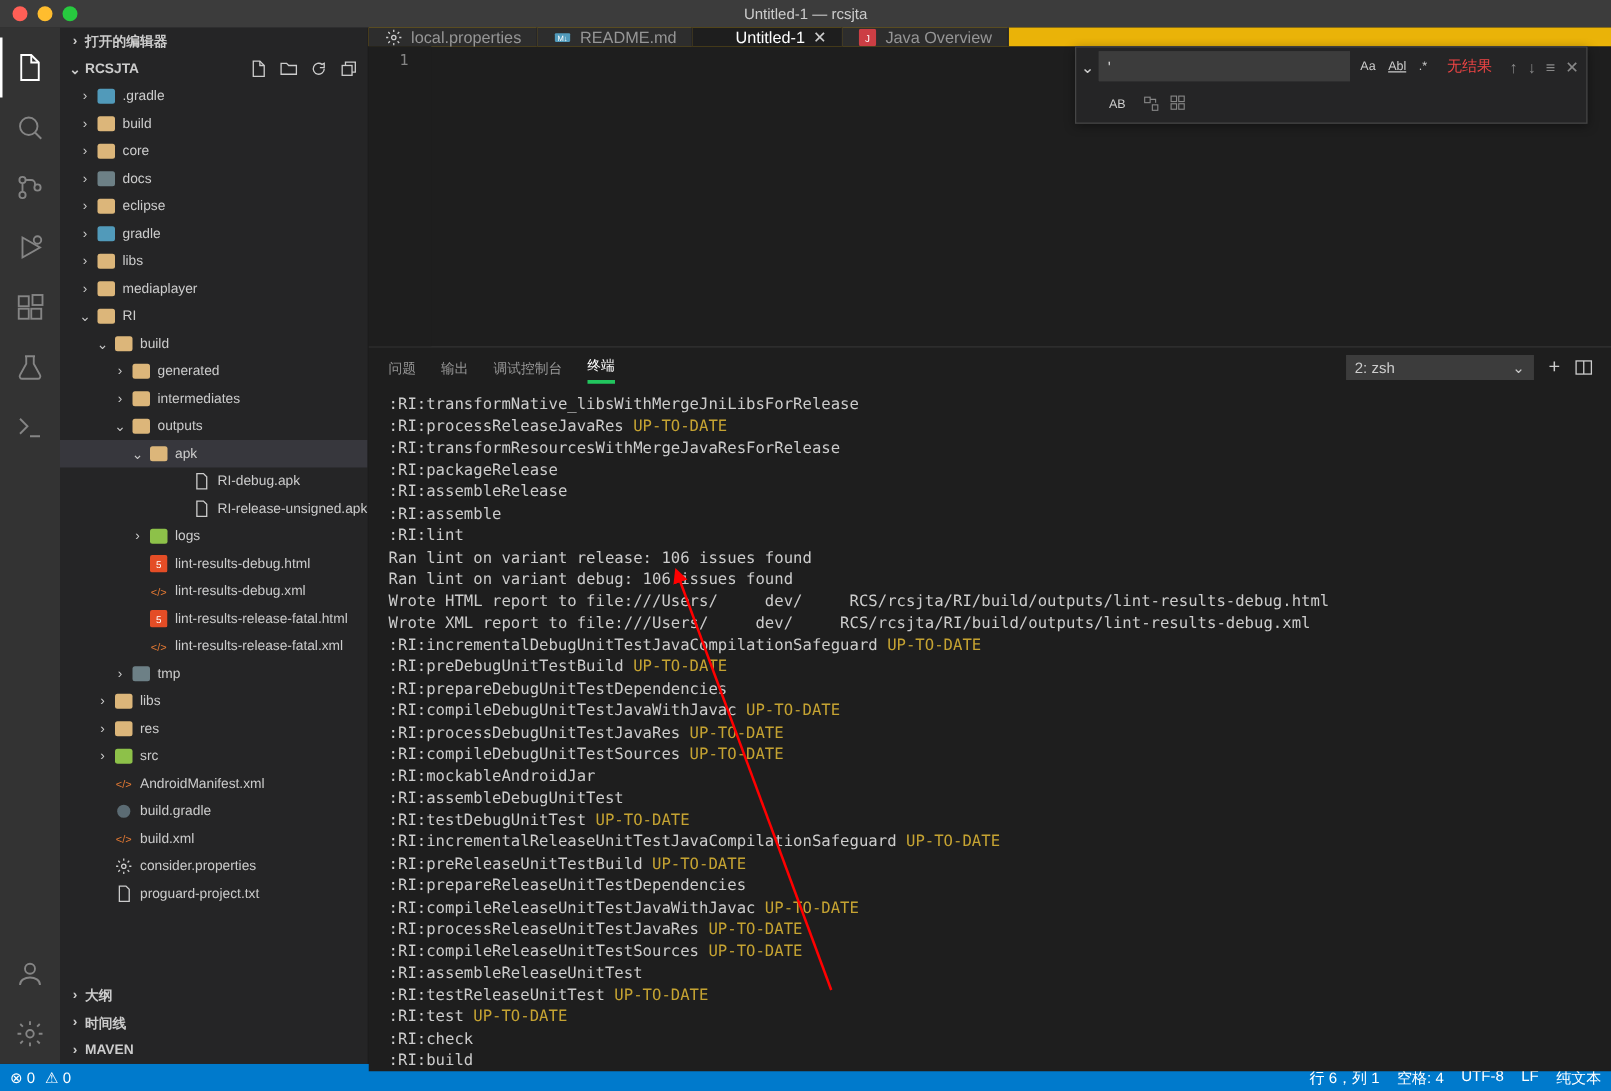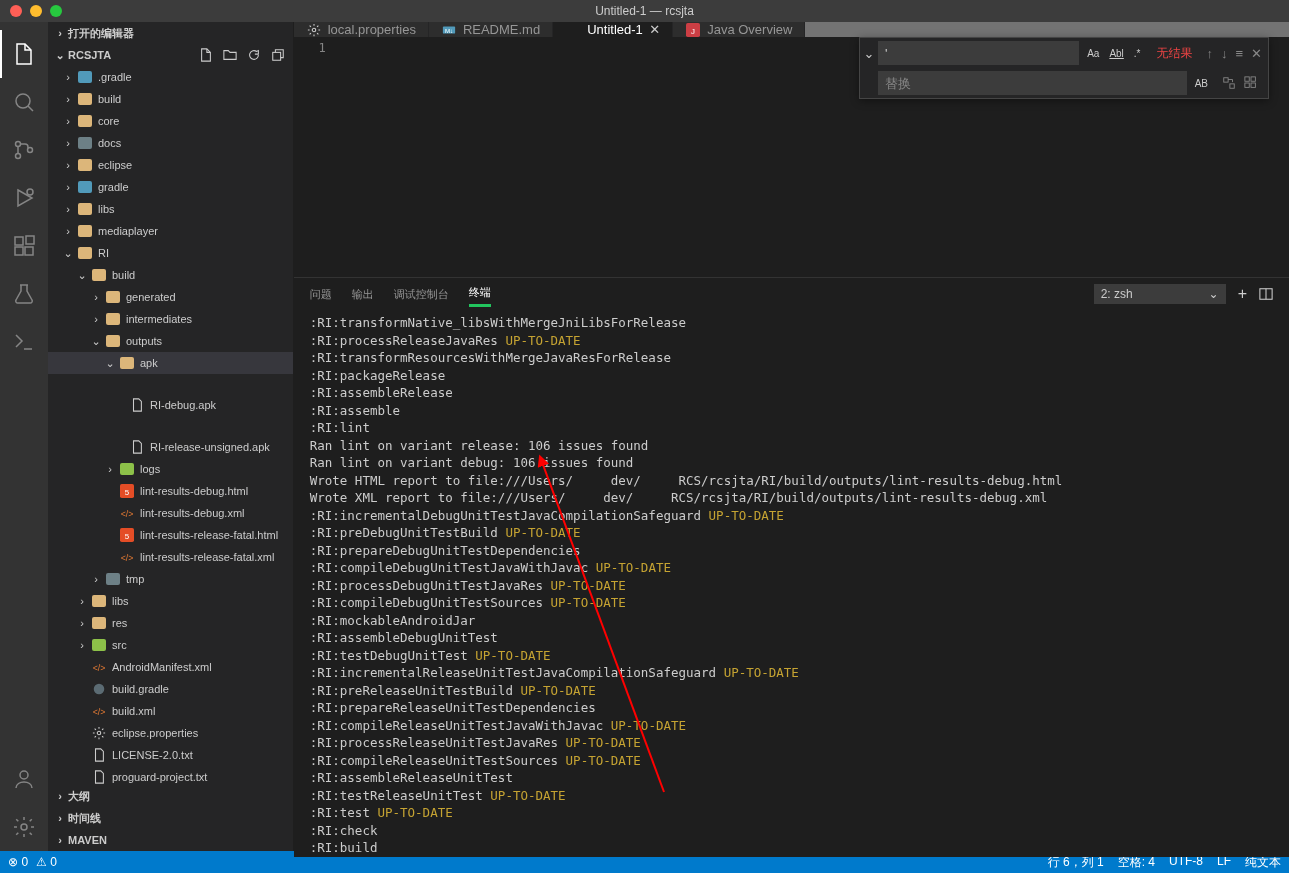--- a/index.html
+++ b/index.html
@@ -27,28 +27,28 @@
 .section-header .actions { display: flex; gap: 10px; color: #ccc; }
 .tree { overflow-y: auto; flex: 1; }
 .tree-row { display: flex; align-items: center; height: 22px; color: #ccc; cursor: pointer; white-space: nowrap; }
 .tree-row.selected { background: #37373d; }
 .tree-row .chevron { width: 16px; display: inline-flex; justify-content: center; color: #ccc; font-size: 11px; }
 .tree-row .icon { width: 18px; display: inline-flex; justify-content: center; margin-right: 4px; }
 .indent-0 { padding-left: 12px; }
 .indent-1 { padding-left: 26px; }
 .indent-2 { padding-left: 40px; }
 .indent-3 { padding-left: 54px; }
-.indent-4 { padding-left: 64px; margin-top: 20px; }
+.indent-4 { padding-left: 88px; }
 .folder-icon { width: 14px; height: 12px; background: #dcb67a; border-radius: 2px; position: relative; }
 .folder-icon.blue { background: #519aba; }
 .folder-icon.green { background: #8dc149; }
 .folder-icon.dark { background: #6d8086; }
 .file-icon-svg { width: 14px; height: 14px; }
 .editor-area { flex: 1; display: flex; flex-direction: column; background: #1e1e1e; position: relative; }
-.tabs { height: 35px; background: #737373; display: flex; }
+.tabs { height: 35px; background: #eab308; display: flex; }
 .tab { display: flex; align-items: center; padding: 0 12px; gap: 6px; color: #969696; background: #2d2d2d; border-right: 1px solid #252526; cursor: pointer; font-size: 13px; min-width: 120px; }
 .tab.active { background: #1e1e1e; color: #fff; }
 .tab .tab-icon { width: 16px; display: inline-flex; justify-content: center; }
 .tab .close { color: #ccc; margin-left: auto; }
 .editor-body { display: flex; flex: 1; position: relative; }
 .gutter { width: 50px; background: #1e1e1e; color: #858585; text-align: right; padding: 4px 18px 0 0; font-family: Menlo, monospace; font-size: 12px; }
 .editor-content { flex: 1; position: relative; }
 .find-widget { position: absolute; top: 0; right: 20px; background: #252526; border: 1px solid #454545; display: flex; flex-direction: column; width: 410px; box-shadow: 0 2px 8px rgba(0,0,0,0.4); z-index: 10; }
 .find-row { display: flex; align-items: center; height: 30px; }
 .find-toggle { width: 18px; display: flex; align-items: center; justify-content: center; color: #ccc; cursor: pointer; align-self: stretch; }
@@ -57,21 +57,21 @@
 .find-opts { display: flex; gap: 2px; padding: 0 4px; color: #ccc; font-size: 10px; align-items: center; }
 .find-opts span { padding: 2px 3px; cursor: pointer; border: 1px solid transparent; }
 .find-result { color: #ef4444; padding: 0 8px; font-size: 12px; white-space: nowrap; }
 .find-nav { display: flex; gap: 8px; padding: 0 6px; color: #888; }
 .find-nav span { cursor: pointer; }
 .panel { height: 580px; background: #1e1e1e; border-top: 1px solid #333; display: flex; flex-direction: column; }
 .panel-tabs { height: 32px; display: flex; align-items: center; padding: 0 16px; gap: 20px; font-size: 11px; color: #969696; }
 .panel-tabs .ptab { cursor: pointer; padding: 4px 0; }
 .panel-tabs .ptab.active { color: #fff; border-bottom: 3px solid #22c55e; }
 .panel-tabs .right { margin-left: auto; display: flex; align-items: center; gap: 12px; }
-.terminal-select { background: #3c3c3c; border: 1px solid #3c3c3c; color: #ccc; padding: 2px 6px; font-size: 12px; width: 132px; display: flex; justify-content: space-between; align-items: center; cursor: pointer; }
+.terminal-select { background: #3c3c3c; border: 1px solid #3c3c3c; color: #ccc; padding: 2px 6px; font-size: 12px; width: 150px; display: flex; justify-content: space-between; align-items: center; cursor: pointer; }
 .terminal-output { flex: 1; font-family: Menlo, Consolas, monospace; font-size: 12.5px; padding: 4px 16px; overflow: hidden; line-height: 1.4; white-space: pre; color: #ccc; }
 .uptodate { color: #c5a332; }
 .statusbar { height: 22px; background: #007acc; color: #fff; display: flex; align-items: center; font-size: 12px; padding: 0 8px; }
 .statusbar .left { display: flex; gap: 8px; align-items: center; }
 .statusbar .right { margin-left: auto; display: flex; gap: 14px; }
 .arrow-annotation { position: absolute; pointer-events: none; z-index: 100; }
 .prompt-seg { display: inline-block; padding: 0 6px; }
 .prompt-gray { background: #444; color: #ccc; }
 svg { display: block; }
 </style>
@@ -404,30 +404,21 @@
             <span>build.xml</span>
           </div>
           <div class="tree-row indent-1">
             <span class="chevron"></span>
             <span class="icon">
               <svg class="file-icon-svg" viewBox="0 0 16 16" fill="none" stroke="#ccc" stroke-width="1.2">
                 <circle cx="8" cy="8" r="2"></circle>
                 <path d="M8 1v2M8 13v2M1 8h2M13 8h2M3 3l1.5 1.5M11.5 11.5L13 13M3 13l1.5-1.5M11.5 4.5L13 3"></path>
               </svg>
             </span>
-            <span>eclipse.properties</span>
-          </div>
-          <div class="tree-row indent-1">
-            <span class="chevron"></span>
-            <span class="icon">
-              <svg class="file-icon-svg" viewBox="0 0 16 16" fill="none" stroke="#ccc" stroke-width="1.2">
-                <path d="M4 1h6l3 3v11H4z"></path>
-              </svg>
-            </span>
-            <span>LICENSE-2.0.txt</span>
+            <span>consider.properties</span>
           </div>
           <div class="tree-row indent-1">
             <span class="chevron"></span>
             <span class="icon">
               <svg class="file-icon-svg" viewBox="0 0 16 16" fill="none" stroke="#ccc" stroke-width="1.2">
                 <path d="M4 1h6l3 3v11H4z"></path>
               </svg>
             </span>
             <span>proguard-project.txt</span>
           </div>
@@ -499,21 +490,20 @@
             <div class="find-result">无结果</div>
             <div class="find-nav">
               <span>↑</span>
               <span>↓</span>
               <span>≡</span>
               <span>✕</span>
             </div>
           </div>
           <div class="find-row">
             <div class="find-toggle"></div>
-            <input class="find-input" placeholder="替换" style="">
             <div class="find-opts">
               <span>AB</span>
             </div>
             <div class="find-nav" style="padding-right:10px;">
               <span>
                   <svg width="14" height="14" viewBox="0 0 16 16" fill="none" stroke="currentColor">
                     <rect x="2" y="2" width="5" height="5"></rect>
                     <rect x="9" y="9" width="5" height="5"></rect>
                     <path d="M7 4h5v3"></path>
                   </svg>

